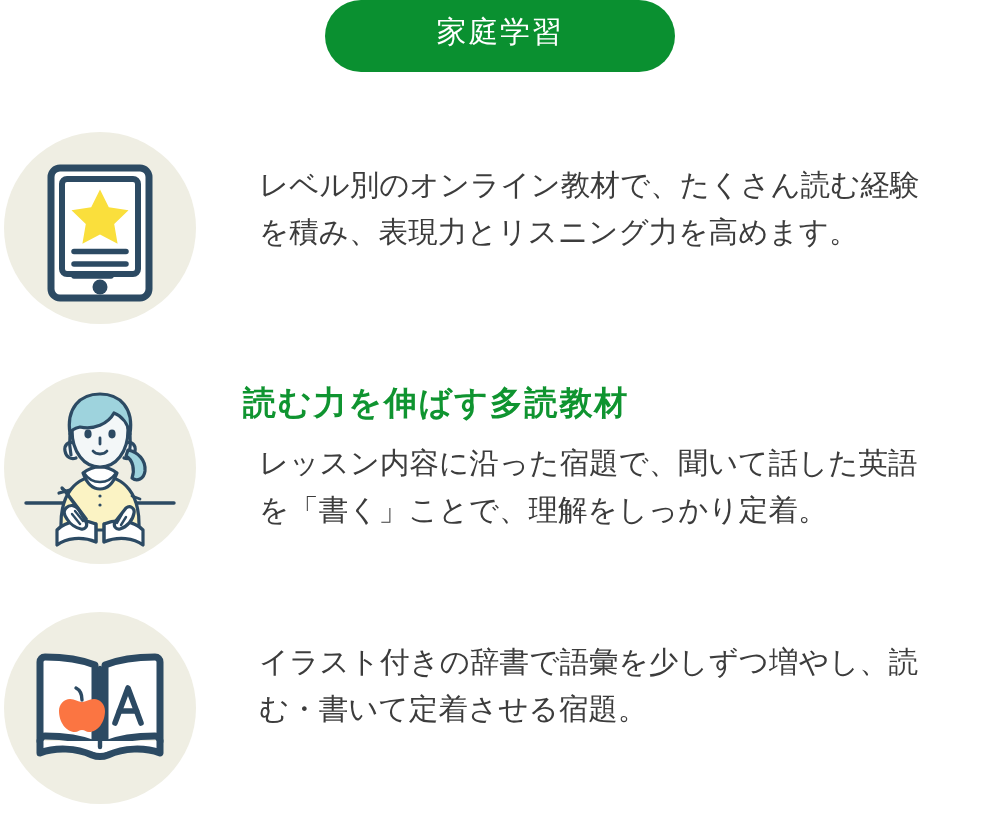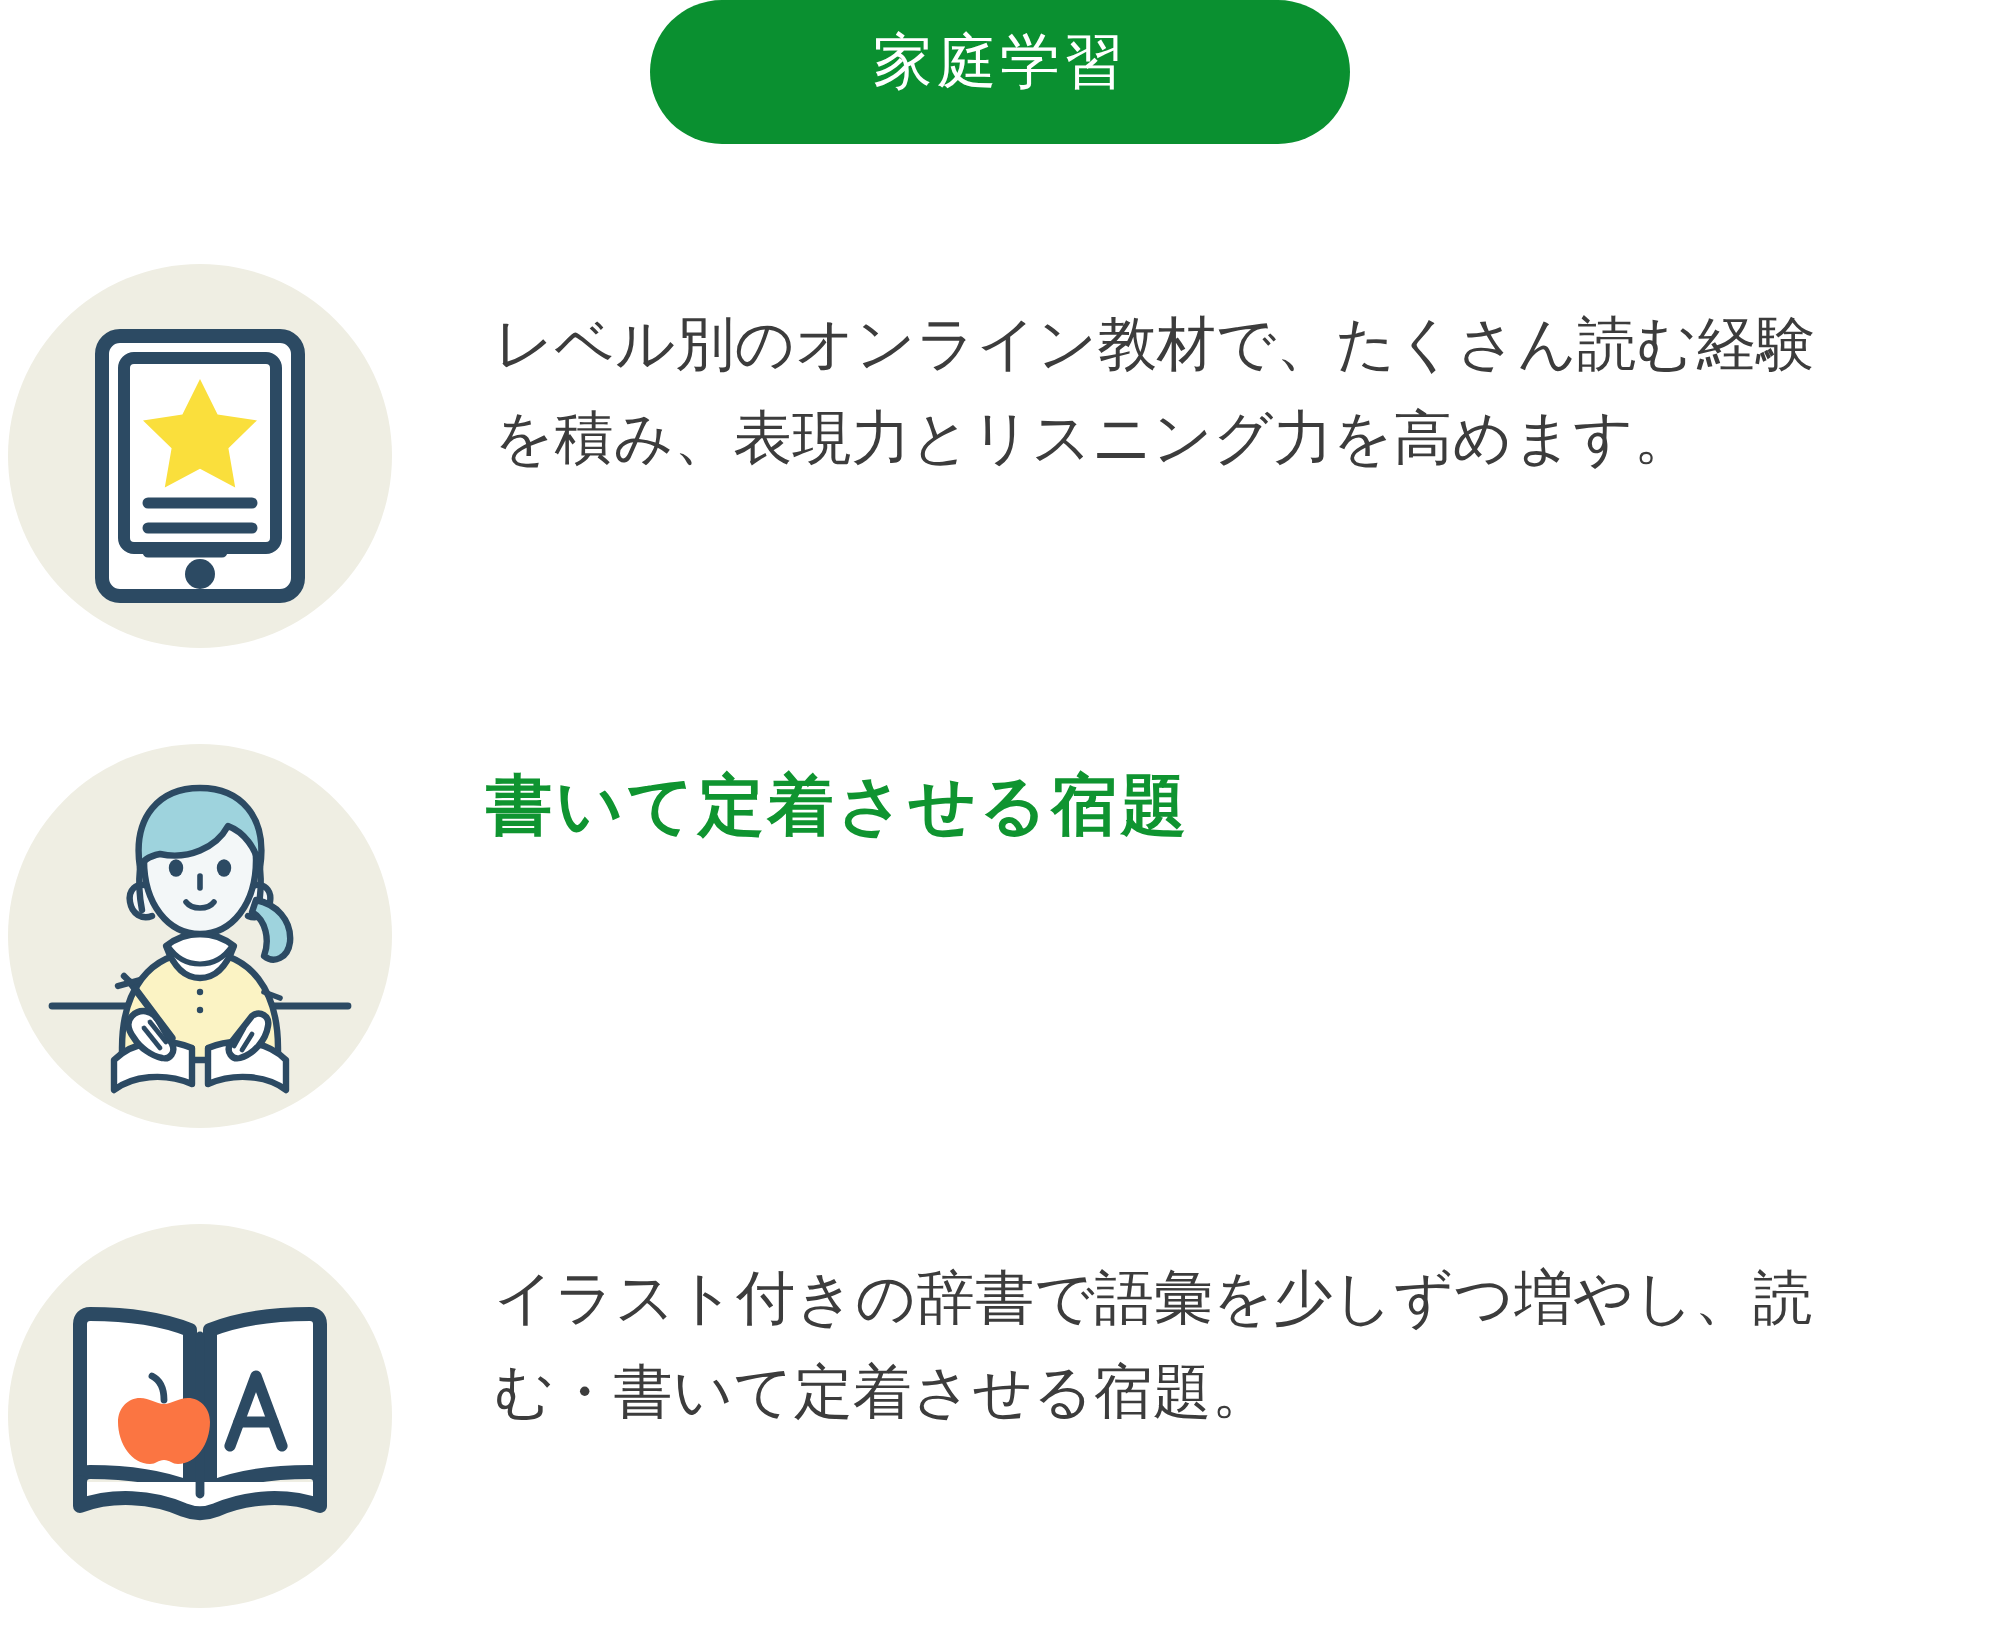--- a/index.html
+++ b/index.html
@@ -93,21 +93,21 @@
     line-height: 1.25;
     margin: 0 0 13px 0;
     white-space: nowrap;
   }
   .feature-body {
     color: #3c3c3c;
     font-size: 29.5px;
     font-weight: 400;
     line-height: 47px;
     letter-spacing: 0.002em;
-    margin: 4px;
+    margin: 16px;
     white-space: pre-line;
   }
 
   
   .feature.row-2 .feature-text { padding-top: 22px; }
   .feature.row-3 .feature-text { padding-top: 22px; }
 </style>
 </head>
 <body>
 
@@ -197,21 +197,23 @@
           <path d="M122 136 C126 133 131 136 130 141 C129 148 123 155 116 157
                    C112 158 109 154 111 150 Z" fill="#ffffff"></path>
           <path d="M118 142 L113 151" stroke-width="2.4"></path>
           <path d="M122 145 L117 153" stroke-width="2.4"></path>
 
           <path d="M128 124 L136 127" stroke-width="2.8"></path>
         </g>
       </svg>
     </div>
     <div class="feature-text">
-      <h3 class="feature-title">書いて定着させる宿題</h3>
+      <h3 class="feature-title">読む力を伸ばす多読教材</h3>
+      <p class="feature-body">レッスン内容に沿った宿題で、聞いて話した英語
+を「書く」ことで、理解をしっかり定着。</p>
     </div>
   </div>
 
   <div class="feature row-3">
     <div class="icon-circle">
       <svg viewBox="0 0 192 192" xmlns="http://www.w3.org/2000/svg" aria-hidden="true">
         <g stroke="#2c4a63" stroke-width="7" stroke-linecap="round" stroke-linejoin="round">
 
           <path d="M36 50 C36 47 38 45 41 45 C58 45 76 47 91 53 L91 132
                    C76 126 58 124 41 124 C38 124 36 126 36 129 Z" fill="#ffffff"></path>

